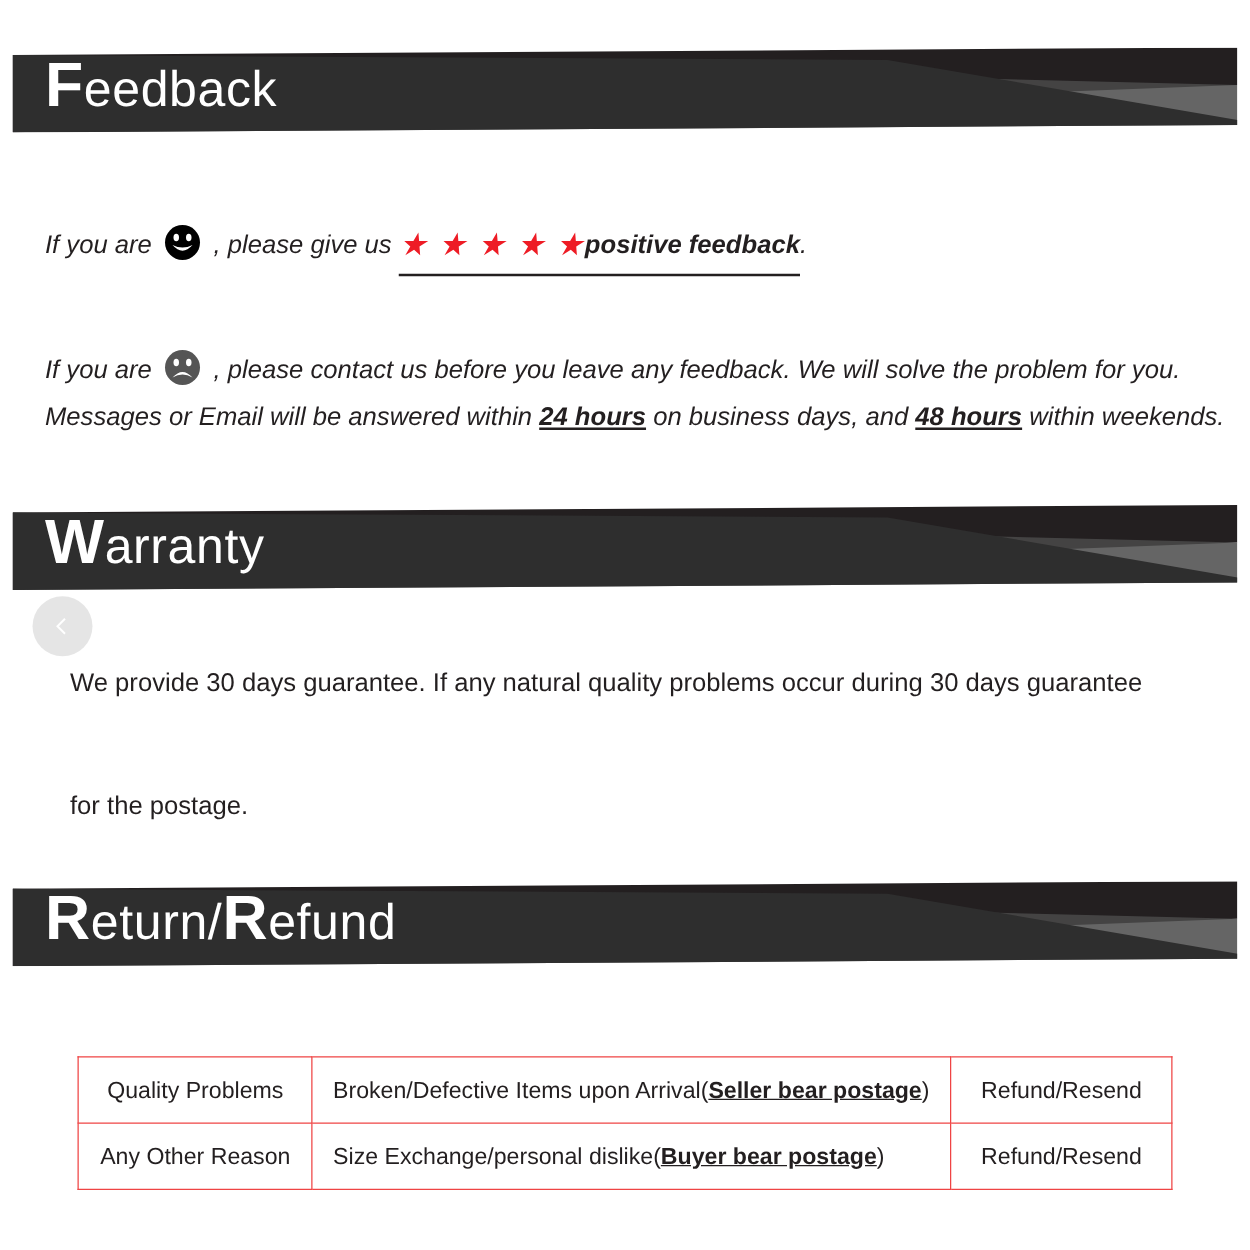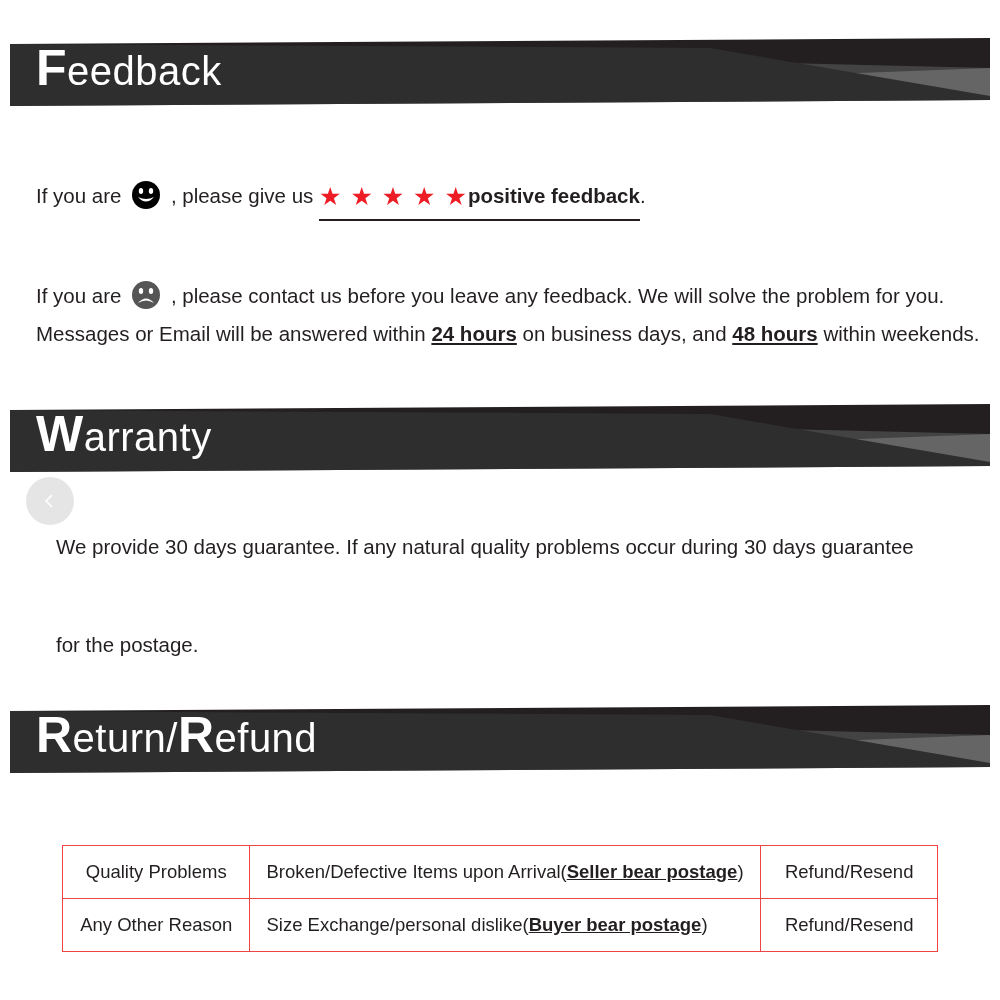--- a/index.html
+++ b/index.html
@@ -63,20 +63,21 @@
   #banner-warranty { top: 404px; }
   #banner-return   { top: 705px; }
 
   
   .text-block {
     position: absolute;
     color: #231f20;
     font-size: 20.5px;
     line-height: 40px;
     white-space: nowrap;
+    font-style: italic;
   }
   #fb-line1 { left: 36px; top: 176px; }
   #fb-line2 { left: 36px; top: 276px; }
   #fb-line3 { left: 36px; top: 314px; }
   .b { font-weight: 700; }
   .bu { font-weight: 700; text-decoration: underline; }
 
   .face {
     display: inline-block;
     vertical-align: -7px;

